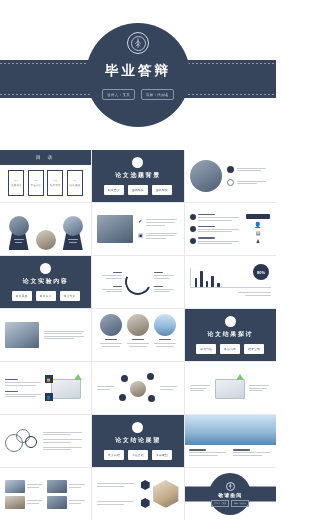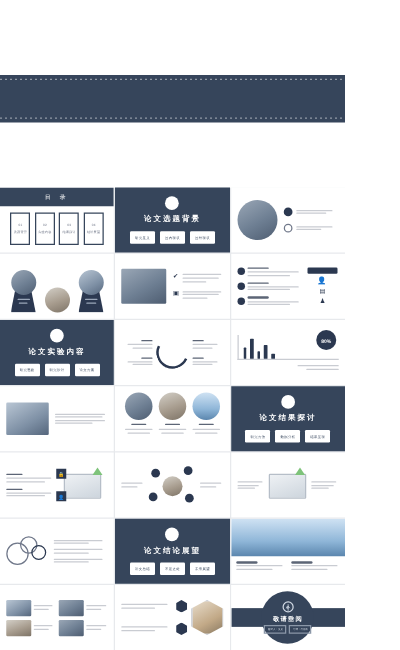--- a/index.html
+++ b/index.html
@@ -91,20 +91,34 @@
     border-bottom:6px solid #7ec37a; }
   .trophy{ width:20px;height:18px;background:#2b3850;
     clip-path:polygon(18% 0,82% 0,100% 100%,0 100%); display:flex;
     flex-direction:column; align-items:center; justify-content:center; gap:1.3px; padding:0 3px;}
 </style>
 </head>
 <body>
 
 <div id="cover">
   <div class="band"></div>
+  <div class="disc">
+    <div class="seal">
+      <svg viewBox="0 0 24 24" aria-hidden="true">
+        <g fill="none" stroke="#e7ecf3" stroke-width="1.3" stroke-linecap="round">
+          <path d="M12 3v18M12 8l-5 5M12 8l5 5M12 14l-4 4M12 14l4 4"></path>
+        </g>
+      </svg>
+    </div>
+    <div class="ctitle">毕业答辩</div>
+    <div class="badges">
+      <div class="badge">答辩人：某某</div>
+      <div class="badge">导师：代用名</div>
+    </div>
+  </div>
 </div>
 
 <div id="grid">
 
   <div class="slide">
     <div class="cat-hd">
       <span>目 录</span>
     </div>
     <div class="cards">
       <div class="card">

